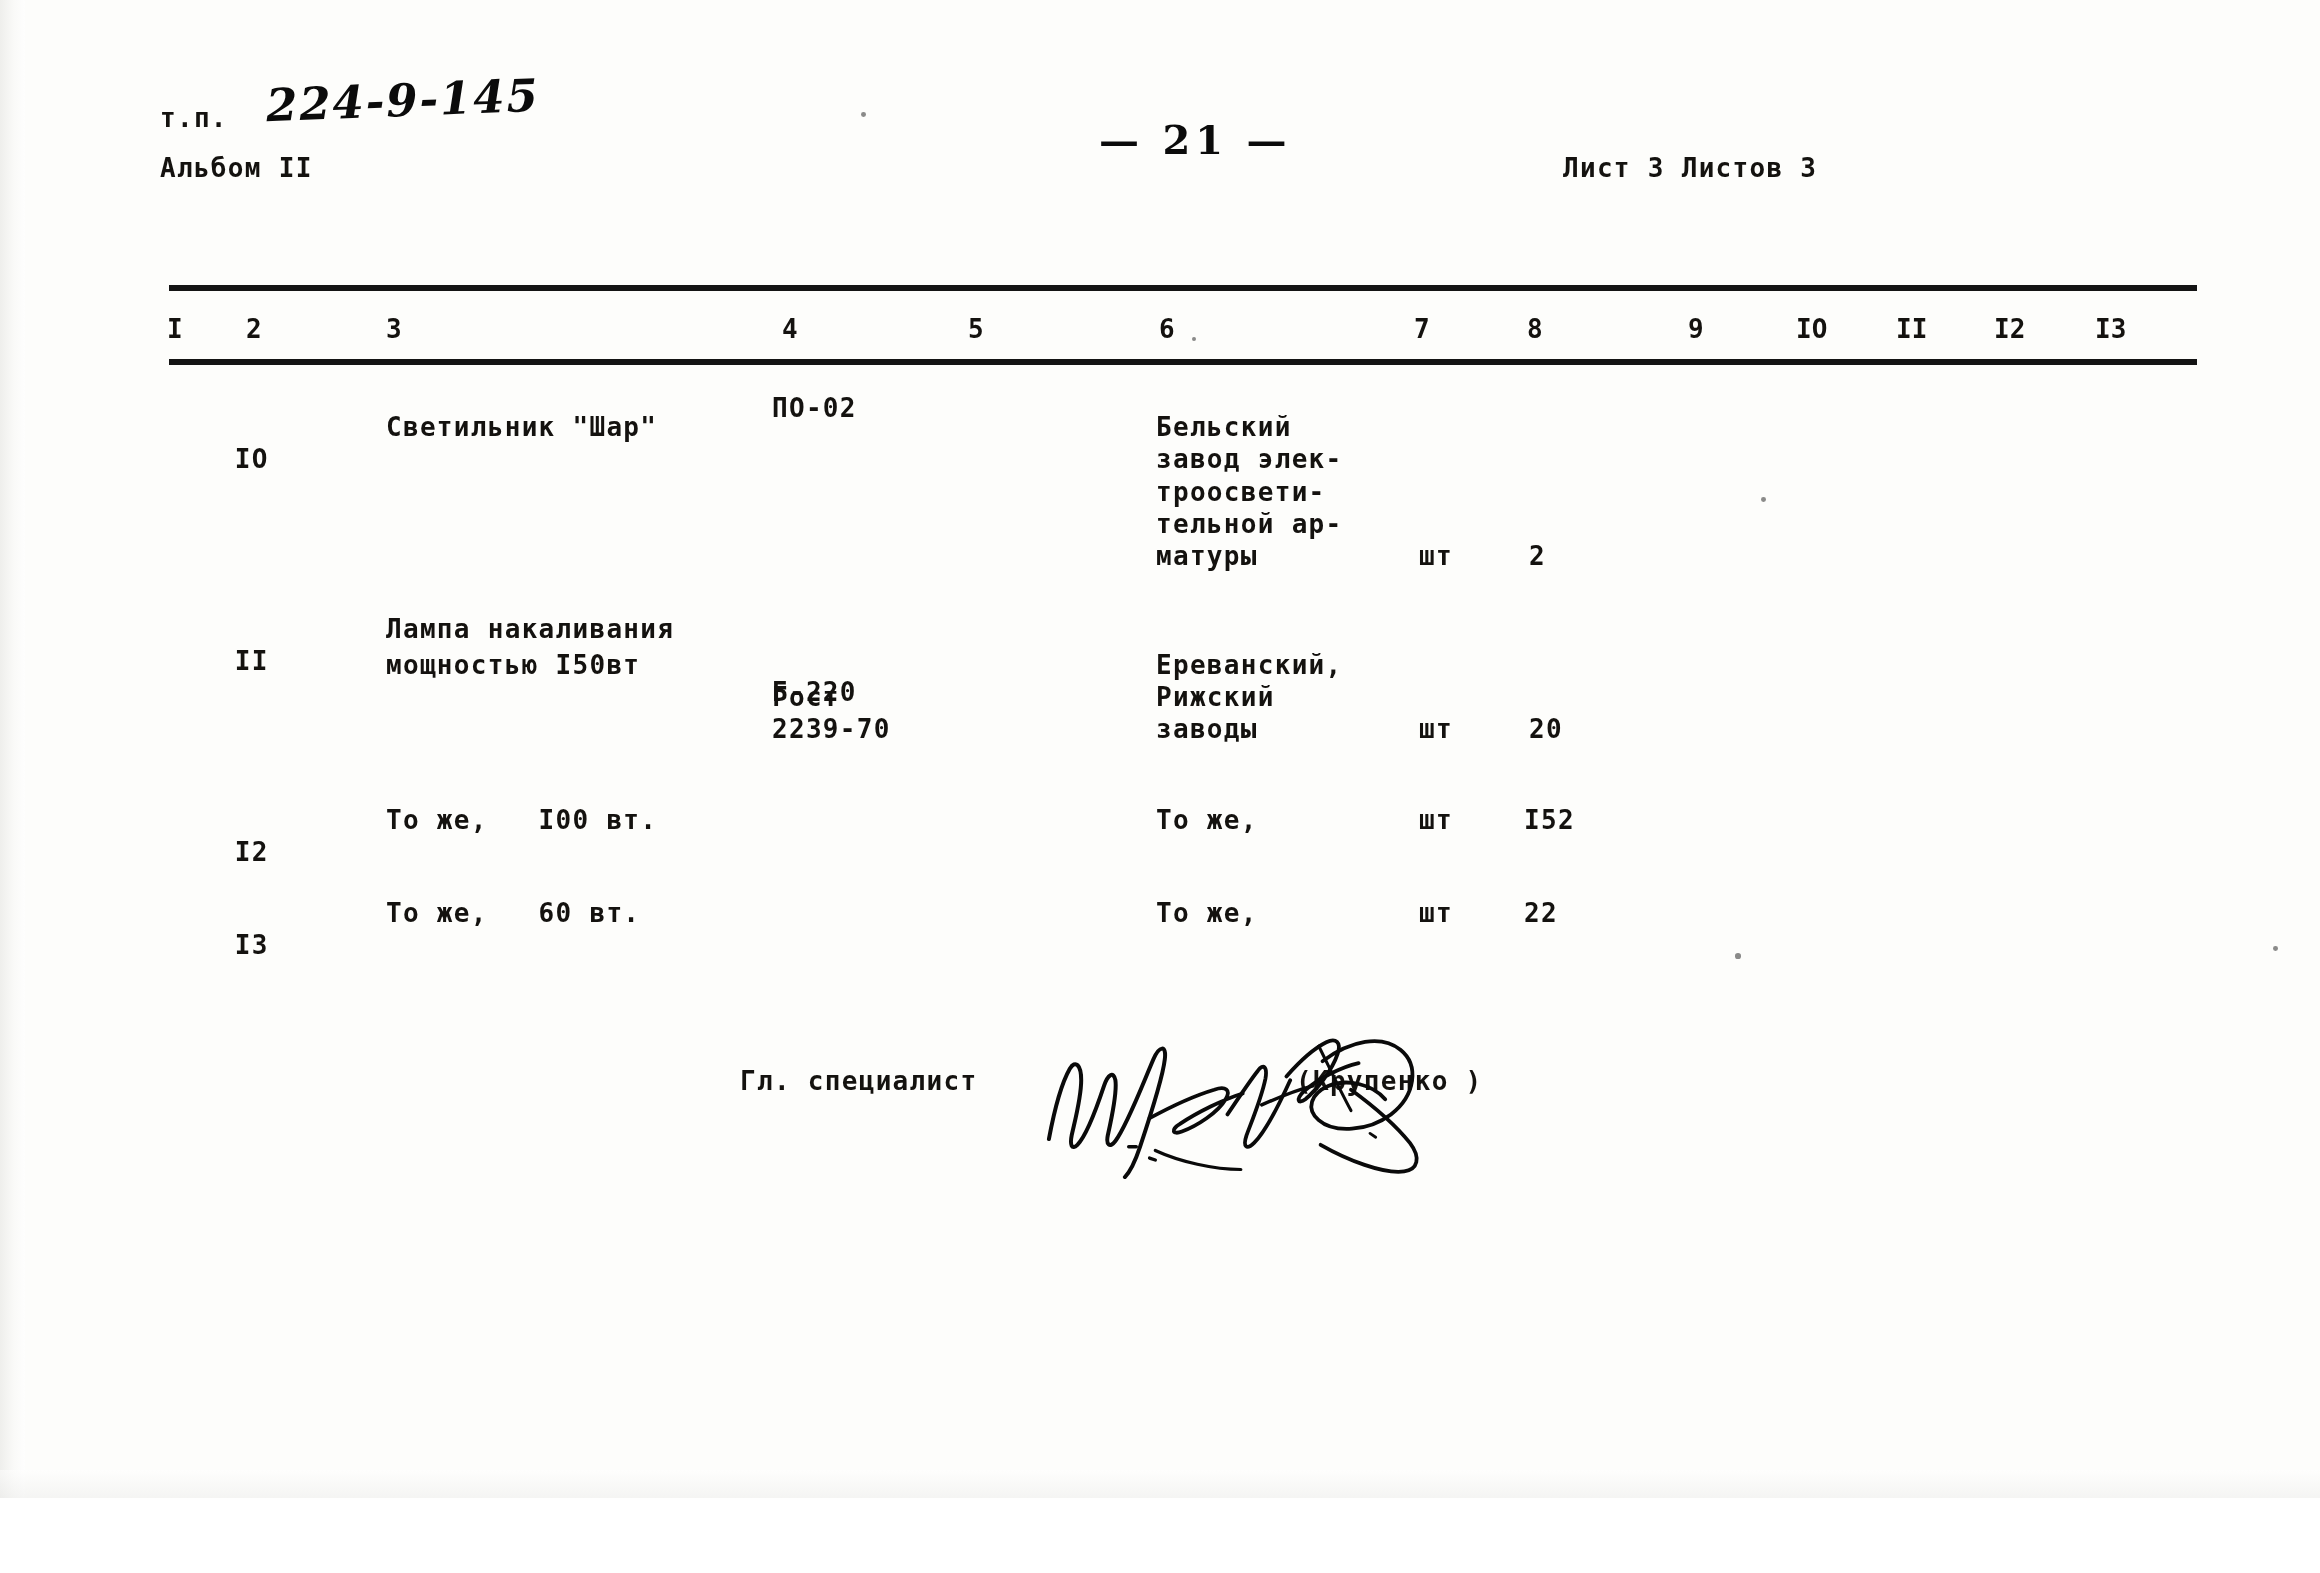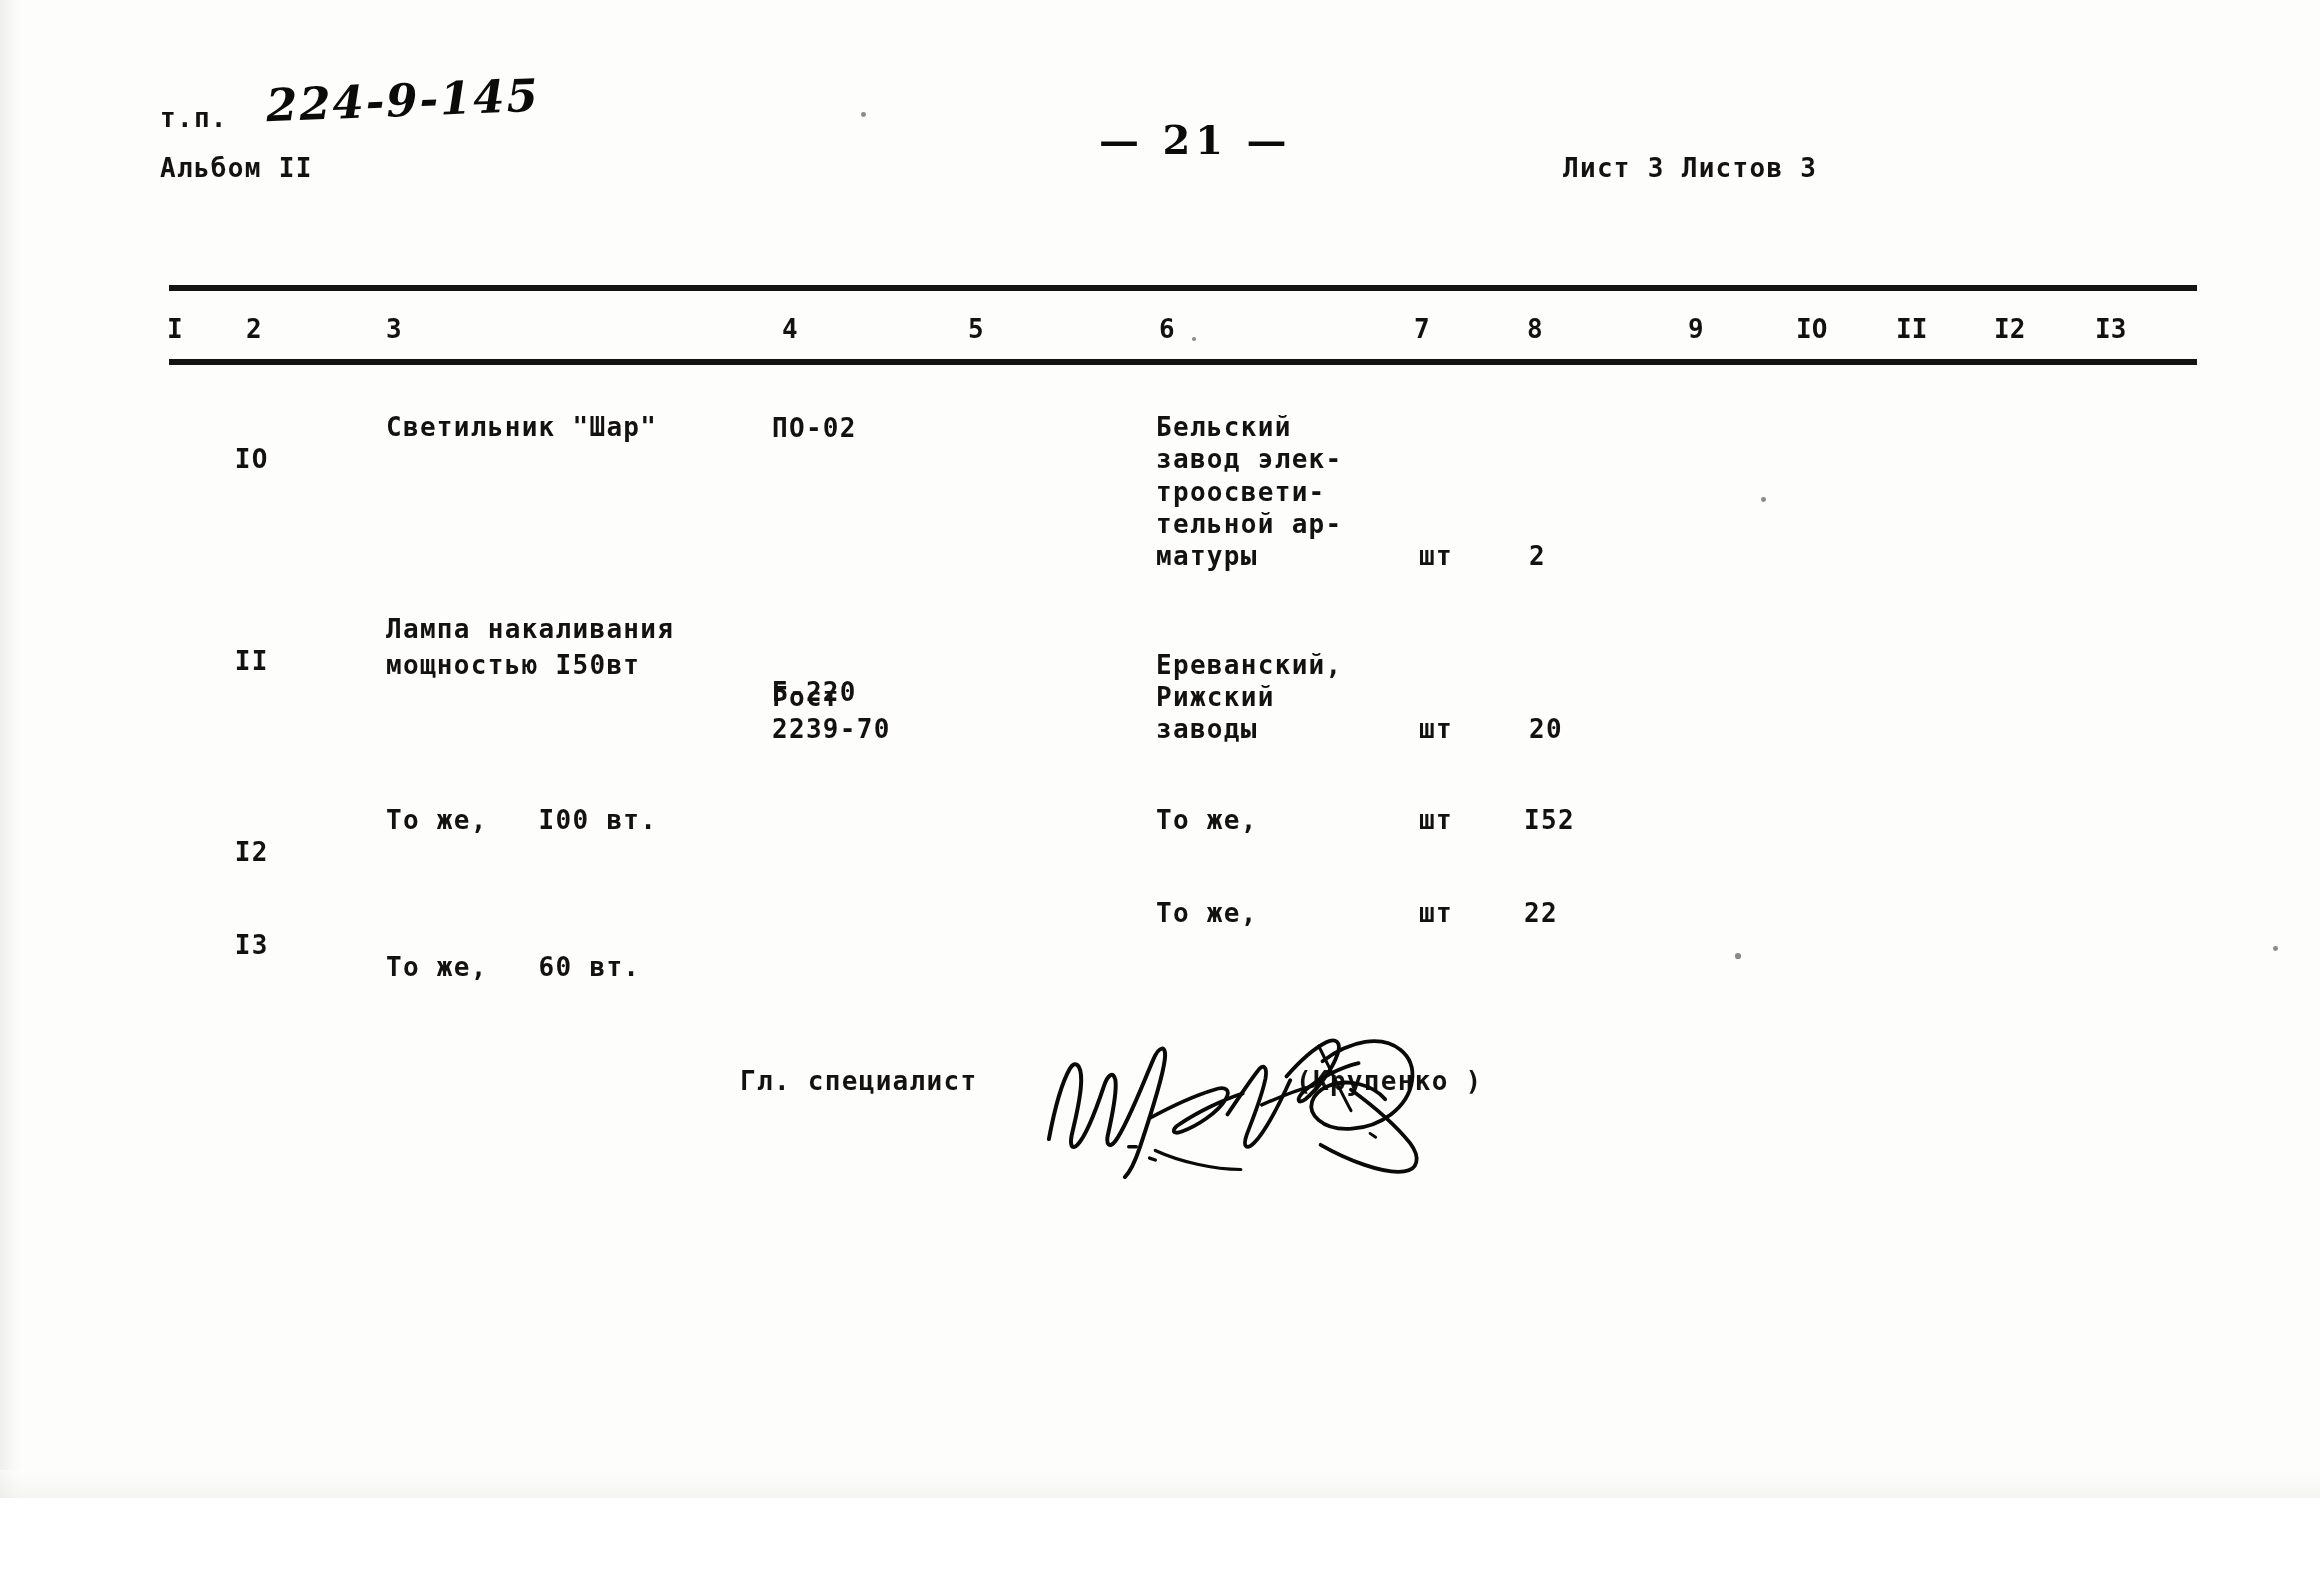--- a/index.html
+++ b/index.html
@@ -125,21 +125,21 @@
   <div class="colnum" style="left:1688px; top:314px;">9</div>
   <div class="colnum" style="left:1796px; top:314px;">IO</div>
   <div class="colnum" style="left:1896px; top:314px;">II</div>
   <div class="colnum" style="left:1994px; top:314px;">I2</div>
   <div class="colnum" style="left:2095px; top:314px;">I3</div>
 
   <div class="tt" style="left:167px; top:411px;">
     <span>IO</span>
   </div>
   <div class="tt" style="left:386px; top:411px;">Светильник "Шар"</div>
-  <div class="tt" style="left:772px; top:412px;">ПО-02</div>
+  <div class="tt" style="left:772px; top:392px;">ПО-02</div>
 
   <div class="tt" style="left:1156px; top:411px;">Бельский</div>
   <div class="tt" style="left:1156px; top:443px;text-align:right;">завод элек-</div>
   <div class="tt" style="left:1156px; top:476px;">троосвети-</div>
   <div class="tt" style="left:1156px; top:508px;">тельной ар-</div>
   <div class="tt" style="left:1156px; top:540px;">матуры</div>
 
   <div class="tt" style="left:1419px; top:540px;">шт</div>
   <div class="tt" style="left:1529px; top:540px;">2</div>
 
@@ -164,21 +164,21 @@
     <span>I2</span>
   </div>
   <div class="tt" style="left:386px; top:804px;">То же,   I00 вт.</div>
   <div class="tt" style="left:1156px; top:804px;">То же,</div>
   <div class="tt" style="left:1419px; top:804px;">шт</div>
   <div class="tt" style="left:1524px; top:804px;">I52</div>
 
   <div class="tt" style="left:167px; top:897px;">
     <span>I3</span>
   </div>
-  <div class="tt" style="left:386px; top:951px;text-align:center;">То же,   60 вт.</div>
+  <div class="tt" style="left:386px; top:897px;text-align:center;">То же,   60 вт.</div>
   <div class="tt" style="left:1156px; top:897px;">То же,</div>
   <div class="tt" style="left:1419px; top:897px;">шт</div>
   <div class="tt" style="left:1524px; top:897px;">22</div>
 
   <div class="tt" style="left:740px; top:1065px;">Гл. специалист</div>
 
   <div class="tt" style="left:1296px; top:1065px;">(Крупенко )</div>
 
   <div class="sig-wrap">
     <svg width="438" height="152" viewBox="0 0 460 160" xmlns="http://www.w3.org/2000/svg">

